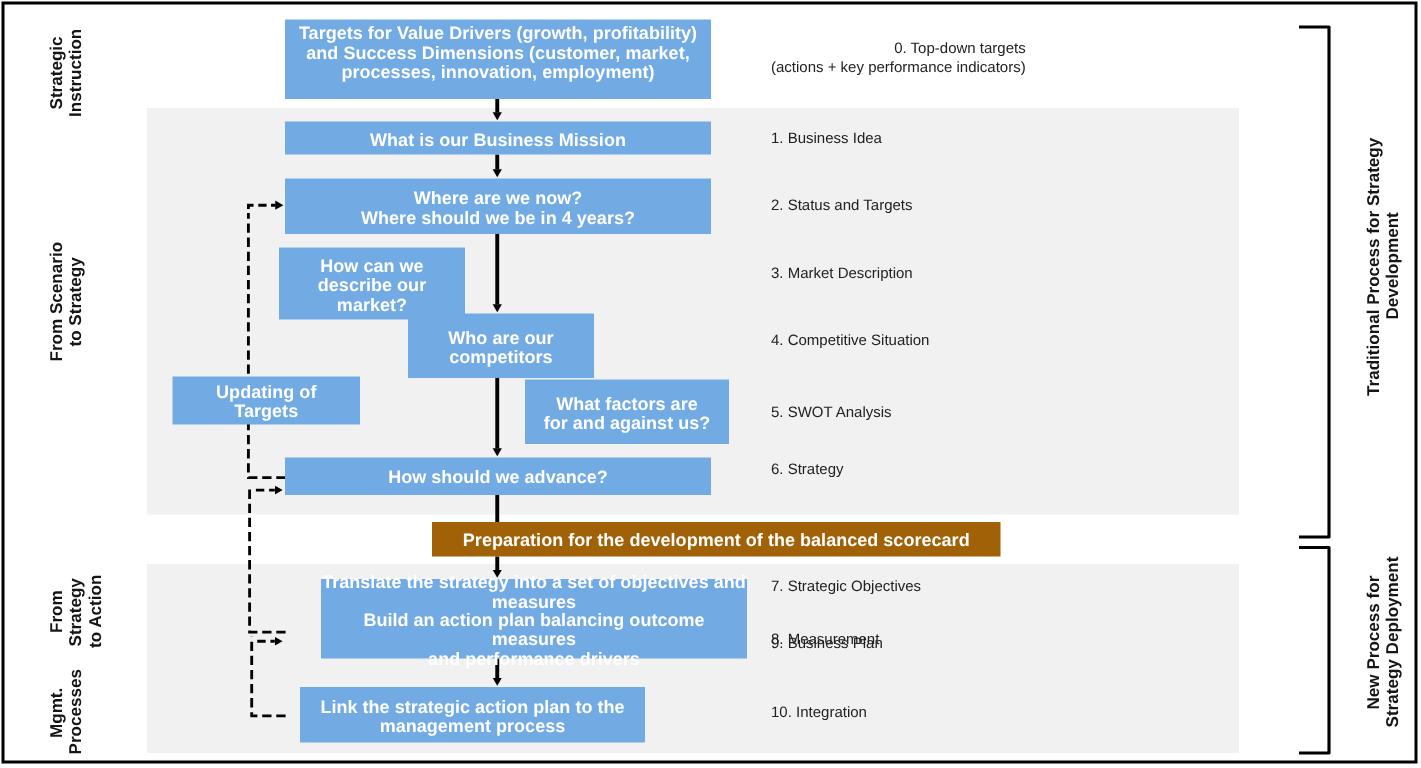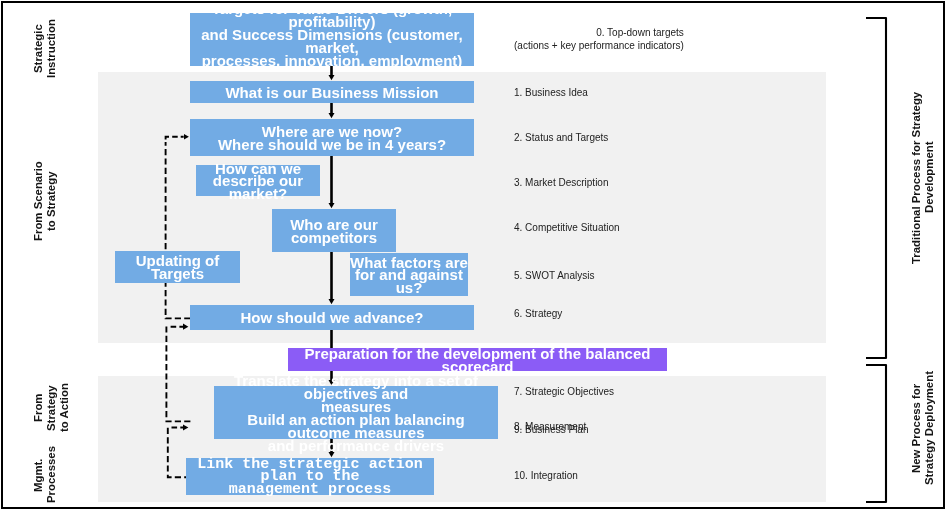--- a/index.html
+++ b/index.html
@@ -11,24 +11,24 @@
   .frame{position:absolute;left:1px;top:1px;width:944px;height:508px;
          border:2px solid #000000;box-sizing:border-box;}
   .band{position:absolute;background:#f1f1f1;}
   .vlabel{position:absolute;
           font-weight:bold;font-size:11.4px;color:#151515;
           text-align:center;line-height:13.2px;
           writing-mode:vertical-rl;transform:rotate(180deg);
           transform-origin:center center;white-space:pre;}
   .pbox{position:absolute;box-sizing:border-box;z-index:3;
         display:flex;align-items:center;justify-content:center;
-        color:#ffffff;font-weight:bold;font-size:15px;line-height:12.9px;
+        color:#ffffff;font-weight:bold;font-size:12px;line-height:12.9px;
         text-align:center;white-space:pre-line;letter-spacing:0.02px;padding-top:2.8px;}
   .blue{background:#72abe4;}
-  .purple{background:#8b5cf6;}
+  .purple{background:#a16207;}
   .rlabel{position:absolute;font-size:10px;color:#222222;
           line-height:14.8px;white-space:pre-line;text-align:right;}
   svg.ov{position:absolute;left:0;top:0;width:947px;height:512px;
          pointer-events:none;overflow:visible;}
 </style>
 </head>
 <body>
 
 <div id="canvas">
 
@@ -49,43 +49,43 @@
 
   <div class="pbox blue" style="left:190px;top:13px;width:284px;height:53px;padding-bottom:10.6px;">Targets for Value Drivers (growth, profitability)
 and Success Dimensions (customer, market,
 processes, innovation, employment)</div>
 
   <div class="pbox blue" style="left:190px;top:81px;width:284px;height:22px;">What is our Business Mission</div>
 
   <div class="pbox blue" style="left:190px;top:119px;width:284px;height:37px;">Where are we now?
 Where should we be in 4 years?</div>
 
-  <div class="pbox blue" style="left:196px;top:165px;width:124px;height:31px;">How can we
+  <div class="pbox blue" style="left:186px;top:165px;width:124px;height:48px;">How can we
 describe our
 market?</div>
 
   <div class="pbox blue" style="left:272px;top:209px;width:124px;height:43px;">Who are our
 competitors</div>
 
   <div class="pbox blue" style="left:115px;top:251px;width:125px;height:32px;">Updating of
 Targets</div>
 
-  <div class="pbox blue" style="left:350px;top:253px;width:118px;height:43px;">What factors are
+  <div class="pbox blue" style="left:350px;top:253px;width:136px;height:43px;">What factors are
 for and against us?</div>
 
   <div class="pbox blue" style="left:190px;top:305px;width:284px;height:25px;">How should we advance?</div>
 
   <div class="pbox purple" style="left:288px;top:348px;width:379px;height:23px;">Preparation for the development of the balanced scorecard</div>
 
   <div class="pbox blue" style="left:190px;top:386px;width:284px;height:53px;margin-left:24px;">Translate the strategy into a set of objectives and
 measures
 Build an action plan balancing outcome measures
 and performance drivers</div>
 
-  <div class="pbox blue" style="left:186px;top:458px;width:248px;height:37px;font-family:Liberation Mono, monospace;">Link the strategic action plan to the
+  <div class="pbox blue" style="left:200px;top:458px;width:230px;height:37px;">Link the strategic action plan to the
 management process</div>
 
   <div class="rlabel" style="left:514px;top:27.1px;line-height:12.6px;">0. Top-down targets
 (actions + key performance indicators)</div>
   <div class="rlabel" style="left:514px;top:85.6px;">1. Business Idea</div>
   <div class="rlabel" style="left:514px;top:130.5px;">2. Status and Targets</div>
   <div class="rlabel" style="left:514px;top:175.7px;">3. Market Description</div>
   <div class="rlabel" style="left:514px;top:220.7px;">4. Competitive Situation</div>
   <div class="rlabel" style="left:514px;top:268.7px;">5. SWOT Analysis</div>
   <div class="rlabel" style="left:514px;top:306.7px;">6. Strategy</div>

